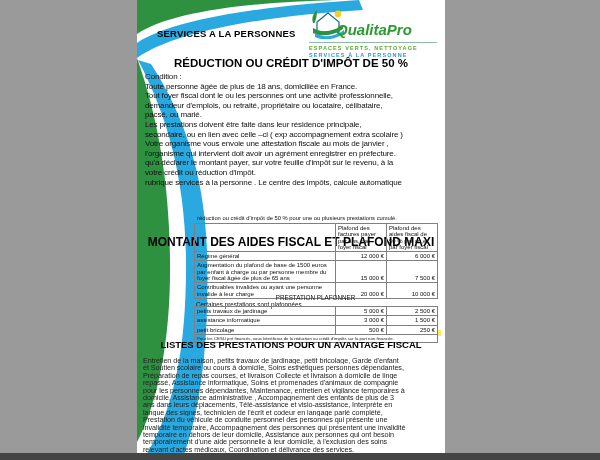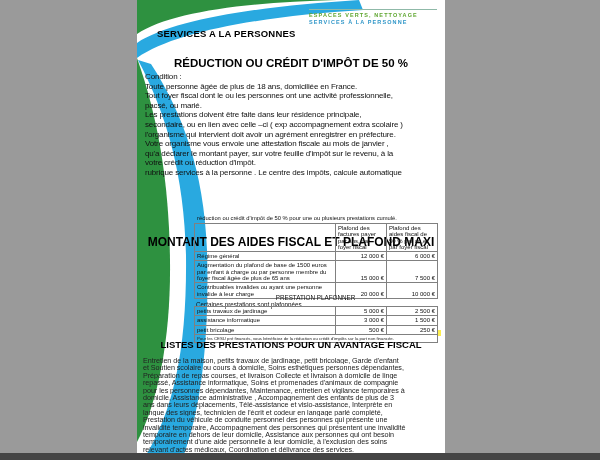--- a/index.html
+++ b/index.html
@@ -57,37 +57,48 @@
     <svg class="swoosh" width="230" height="460" viewBox="0 0 230 460" xmlns="http://www.w3.org/2000/svg">
       <path d="M0,0 L200,0 C110,2 32,12 0,34 Z" fill="var(--swoosh-green)"></path>
       <path d="M222,0 C125,6 36,19 0,43 L0,58 C38,31 128,16 226,10 Z" fill="var(--swoosh-blue)"></path>
       <path d="M0,58 C22,120 32,185 33,260 C34,335 22,400 0,442 Z" fill="var(--swoosh-green)"></path>
       <path d="M1,60 C30,115 47,175 49,255 C50,345 38,410 6,460 L45,460 C68,400 72,320 70,250 C67,170 45,112 14,64 Z" fill="var(--swoosh-blue)"></path>
     </svg>
 
     <div class="doc-header-title">SERVICES A LA PERSONNES</div>
 
     <div class="logo">
+      <div class="logo-top">
+        <svg class="logo-house" width="36" height="30" viewBox="0 0 36 30" xmlns="http://www.w3.org/2000/svg">
+          <circle cx="29" cy="5" r="3.4" fill="var(--sun-yellow)"></circle>
+          <path d="M4,14 C2,8 5,4 8,1 C8,7 7,11 5.5,14 Z" fill="var(--swoosh-green)"></path>
+          <path d="M8,13 L19,4 L30,13 L30,23 L8,23 Z" fill="#ffffff" stroke="#16668a" stroke-width="1.2"></path>
+          <path d="M4,19 C12,24 24,23 34,16 L34,20 C24,27 12,28 4,24 Z" fill="var(--swoosh-green)"></path>
+          <path d="M6,24 C14,29 26,28 35,21 L35,24.5 C26,31 14,32 6,28 Z" fill="var(--swoosh-blue)"></path>
+        </svg>
+        <div class="brand"><span class="q">Qualita</span><span class="p">Pro</span></div>
+      </div>
       <div class="logo-rule"></div>
       <div class="tagline t1">ESPACES VERTS, NETTOYAGE</div>
       <div class="tagline t2">SERVICES À LA PERSONNE</div>
     </div>
 
     <div class="main-title">RÉDUCTION OU CRÉDIT D'IMPÔT DE 50 %</div>
 
     <div class="conditions">
 
     <div class="cond-line">Condition :</div>
         <div class="cond-line">Toute personne âgée de plus de 18 ans, domiciliée en  France.</div>
         <div class="cond-line">Tout foyer fiscal dont le ou les personnes ont une activité professionnelle,</div>
+        <div class="cond-line">demandeur d'emplois, ou retraité, propriétaire ou locataire, célibataire,</div>
         <div class="cond-line">pacsé, ou marié.</div>
         <div class="cond-line">Les prestations doivent être faite dans leur résidence principale,</div>
         <div class="cond-line">secondaire, ou en lien avec celle –ci ( exp accompagnement extra scolaire )</div>
+        <div class="cond-line">Votre organisme vous envoie une attestation fiscale au mois de janvier ,</div>
         <div class="cond-line">l'organisme qui intervient doit avoir un agrément enregistrer en préfecture.</div>
-        <div class="cond-line">Votre organisme vous envoie une attestation fiscale au mois de janvier ,</div>
         <div class="cond-line">qu'a déclarer le montant payer, sur votre feuille d'impôt sur le revenu, à la</div>
         <div class="cond-line">votre crédit ou réduction d'impôt.</div>
         <div class="cond-line">rubrique services à la personne . Le centre des impôts, calcule automatique</div>
       </div>
 
     <div class="montant-title">MONTANT DES AIDES FISCAL ET PLAFOND MAXI</div>
     <div class="table-caption">réduction ou crédit d'impôt de 50 % pour une ou plusieurs prestations  cumulé.</div>
 
     <table class="aid-table table1">
       <colgroup>

